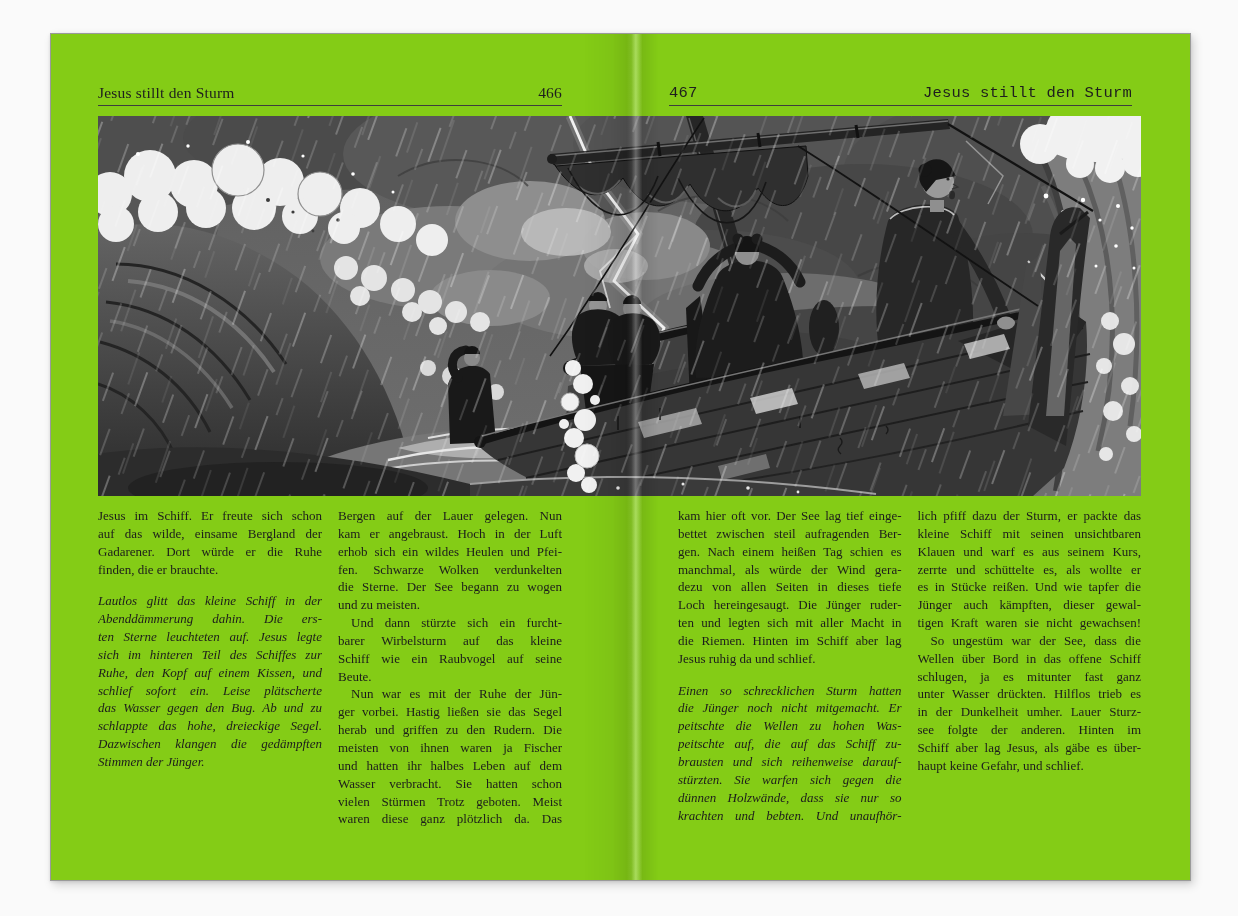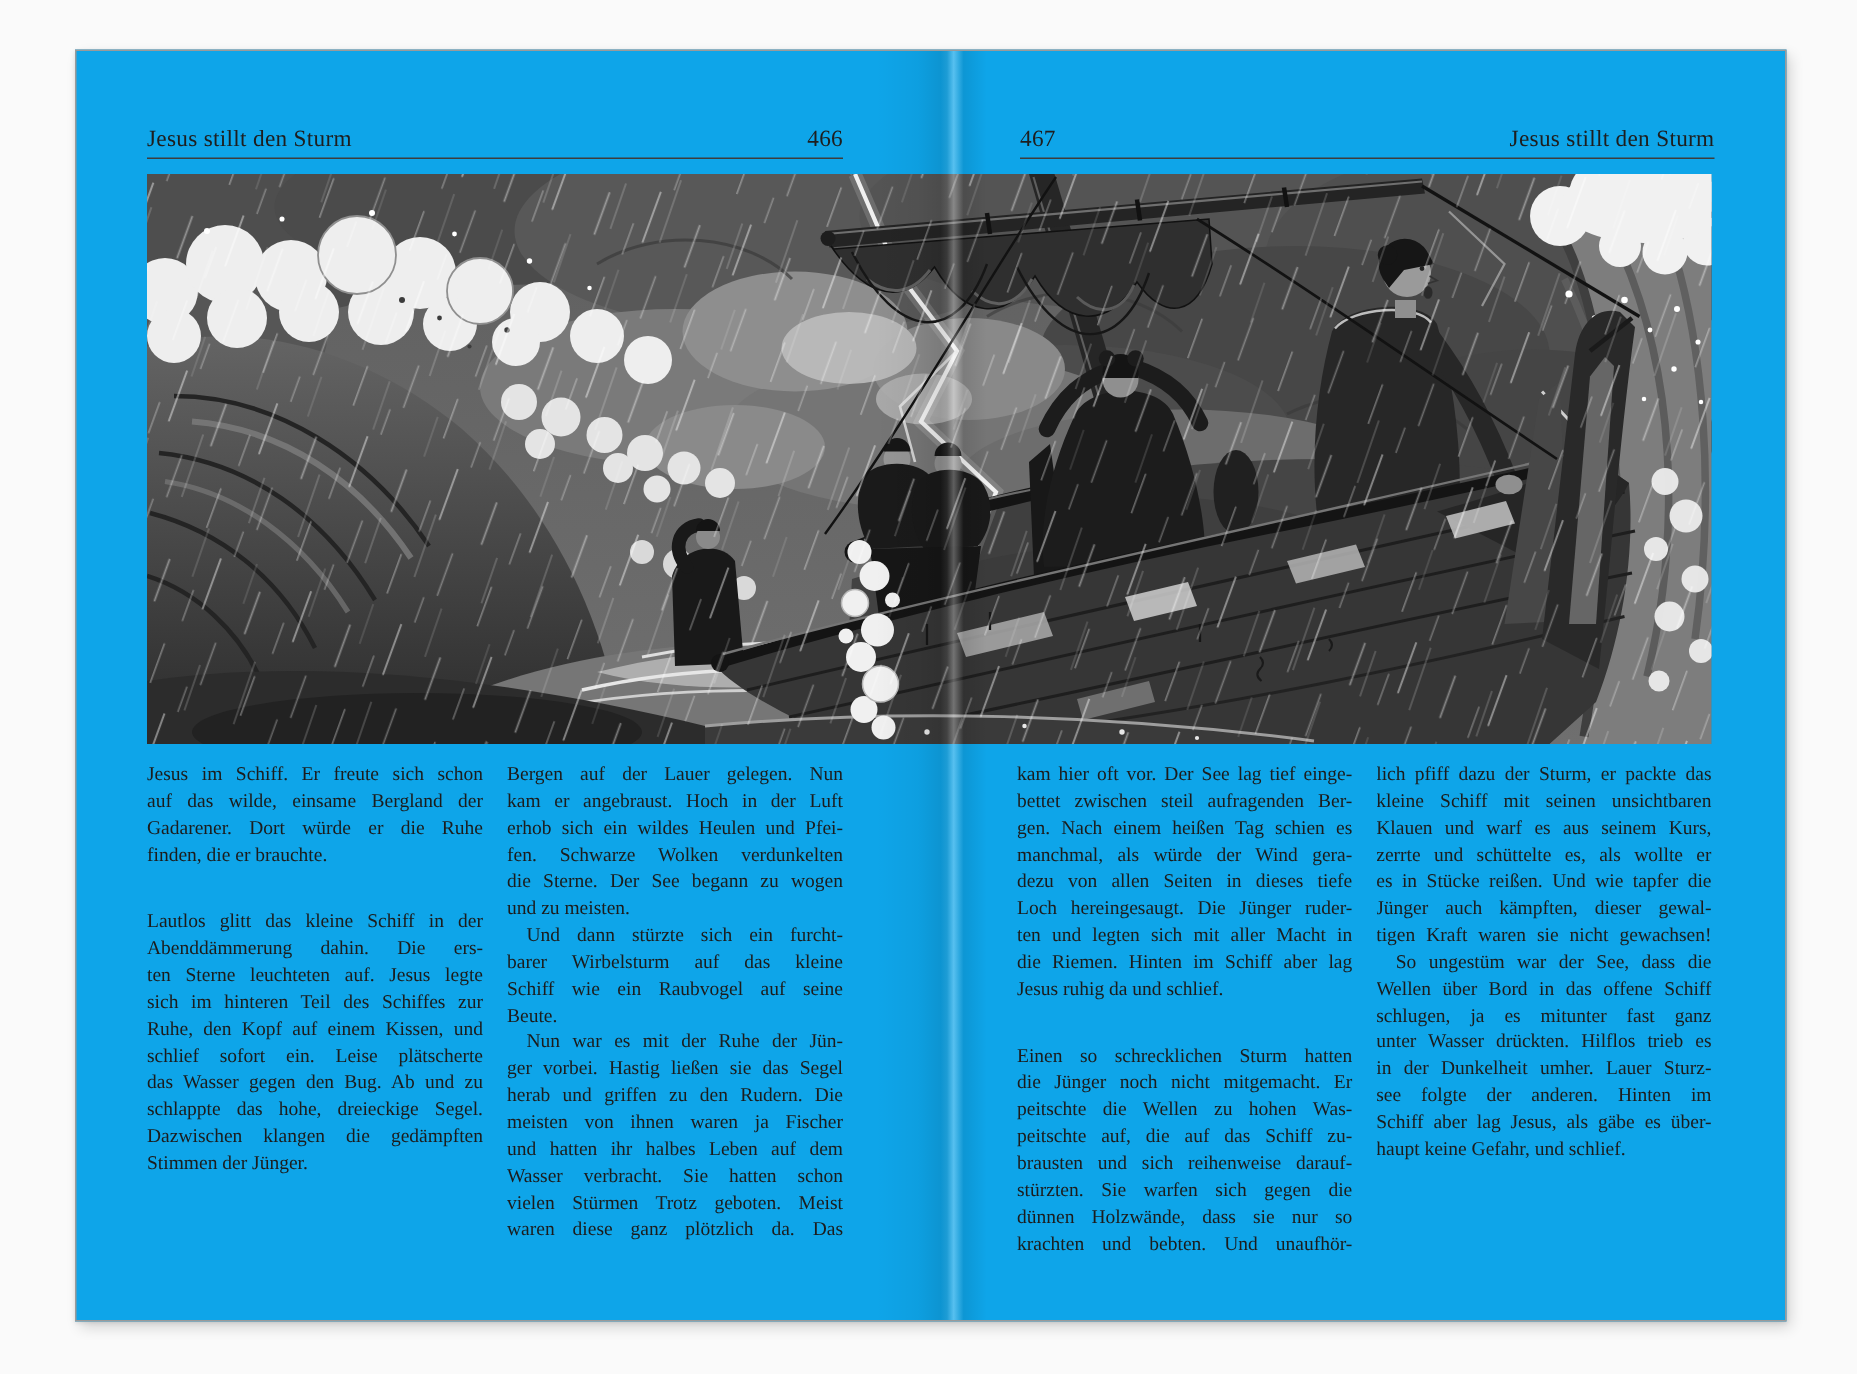--- a/index.html
+++ b/index.html
@@ -3,43 +3,43 @@
 <meta charset="utf-8">
 <style>
   html,body{margin:0;padding:0;}
   body{
     width:1238px;height:916px;position:relative;background:#fafafa;
     font-family:"Liberation Serif","DejaVu Serif",serif;
     overflow:hidden;
   }
   .book{
     position:absolute;left:50px;top:33px;width:1139px;height:846px;
-    background:#0ea5e9;border:1px solid #9a9a9a;
+    background:#84cc16;border:1px solid #9a9a9a;
     box-shadow:3px 4px 9px rgba(0,0,0,0.16), 0 1px 3px rgba(0,0,0,0.10);
   }
   .page{position:absolute;top:0;height:100%;}
   .page-left{left:0;width:570px;}
   .page-right{left:570px;width:569px;}
   .page-header{
     position:absolute;top:46px;height:22px;
     border-bottom:1.3px solid #3d3d3d;
     display:flex;justify-content:space-between;align-items:flex-end;
     font-size:15.5px;color:#1e1e1e;padding-bottom:3px;letter-spacing:0.2px;
   }
   .page-left .page-header{left:47px;width:464px;}
-  .page-right .page-header{left:59px;width:463px;}
+  .page-right .page-header{left:48px;width:463px;font-family:Liberation Mono, monospace;}
   .illustration{
     position:absolute;left:47px;top:82px;width:1043px;height:380px;
   }
   .illustration svg{display:block;width:100%;height:100%;}
   .cols{position:absolute;top:473px;display:flex;gap:16px;}
   .page-left .cols{left:47px;width:464px;}
   .page-right .cols{left:57px;width:463px;}
   .col{width:224px;font-size:13px;line-height:17.85px;color:#1c1c1c;}
-  .block.gap{margin-top:27px;}
+  .block.gap{margin-top:14px;font-style:italic;}
   .line{
     text-align:justify;text-align-last:justify;
     white-space:nowrap;overflow:hidden;
   }
   .line.indent{text-indent:13px;}
   .line.short{text-align-last:left;}
   .spine{
     position:absolute;left:533px;top:0;width:74px;height:100%;pointer-events:none;
     background:linear-gradient(90deg,
       rgba(0,0,0,0) 0%, rgba(0,0,0,0.04) 38%, rgba(0,0,0,0.10) 58%,

